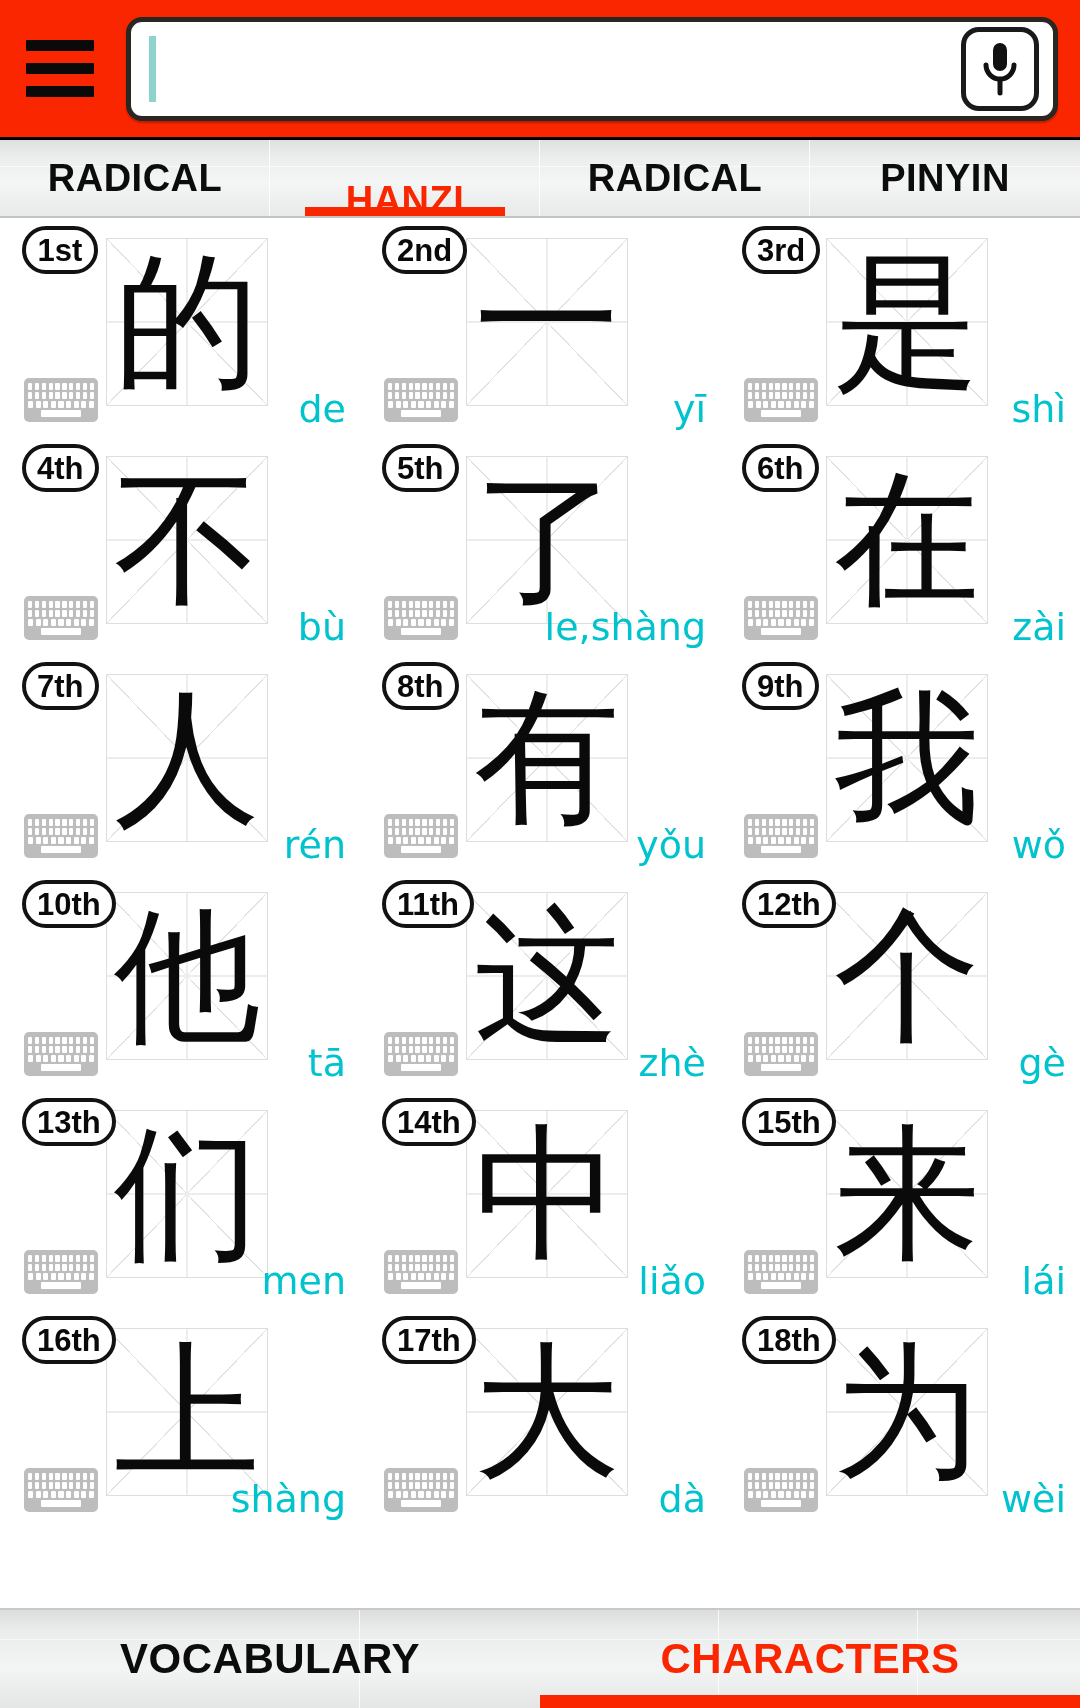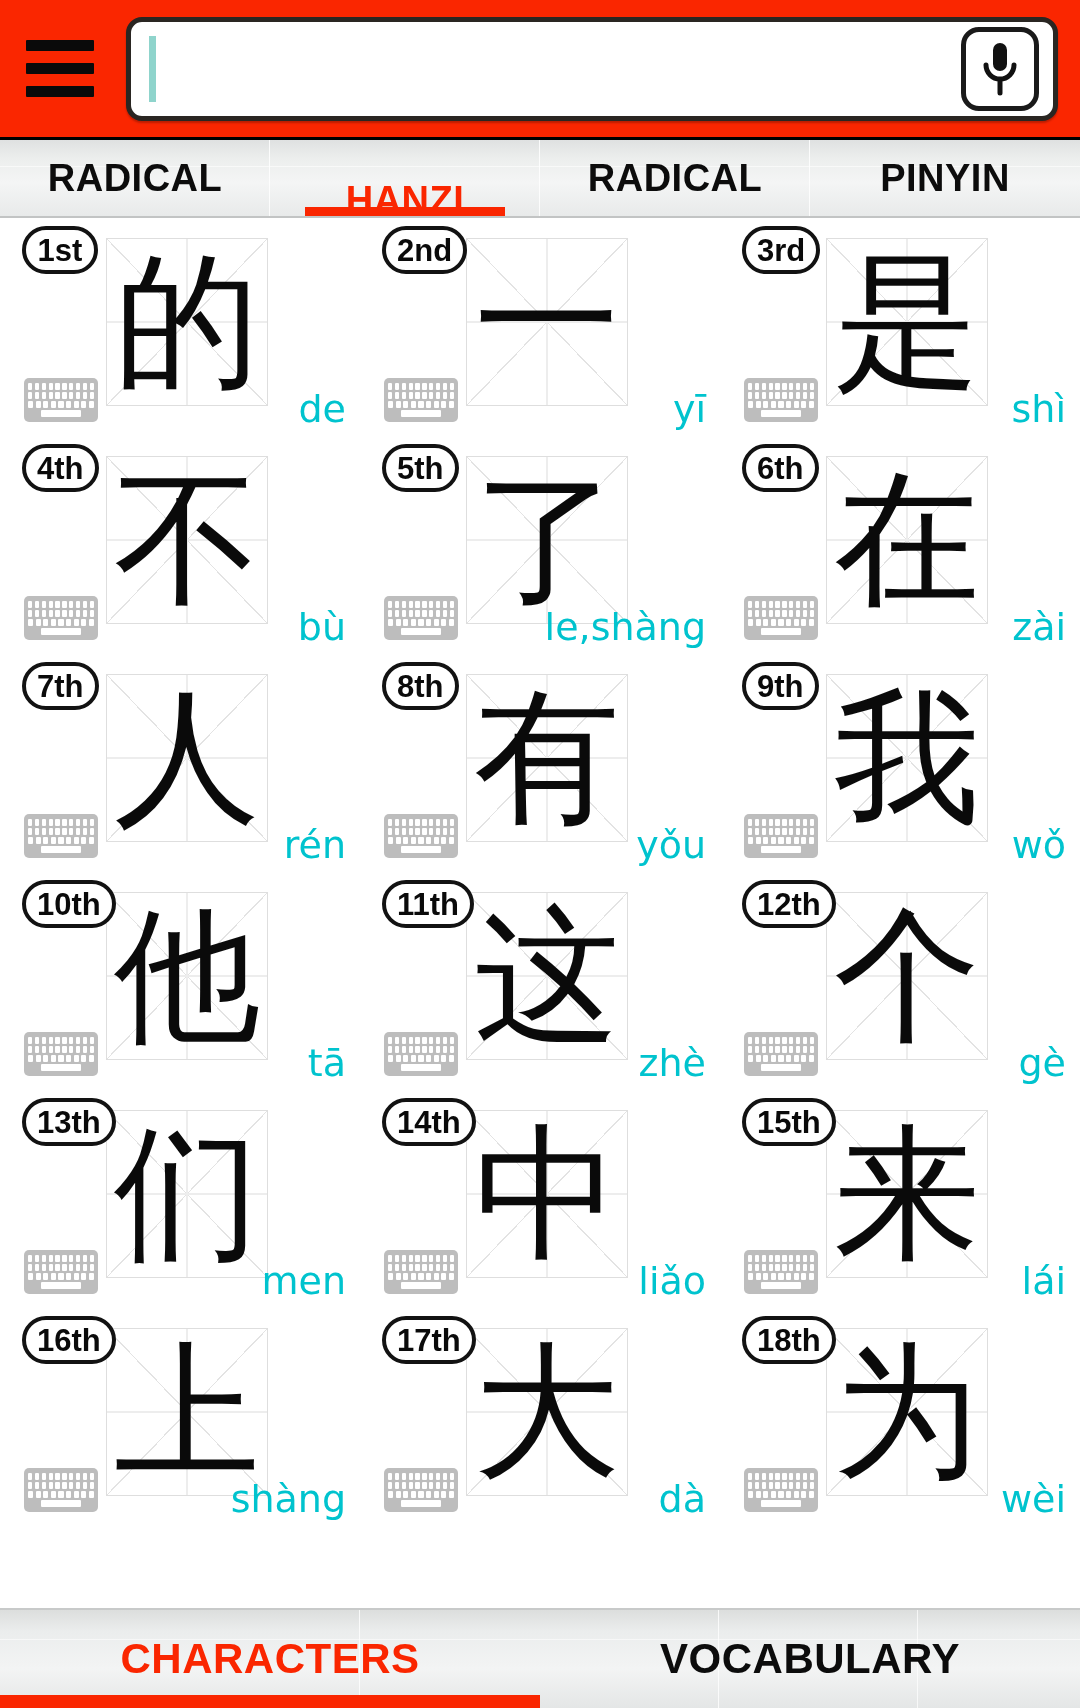--- a/index.html
+++ b/index.html
@@ -1243,21 +1243,21 @@
             <div class="kb-row space">
               <i></i>
             </div>
           </div>
           <div class="pinyin">wèi</div>
         </div>
       </div>
   </div>
 
   <div class="bottombar">
+    <div class="bottom-tab">
+      <span>VOCABULARY</span>
+    </div>
     <div class="bottom-tab active">
       <span>CHARACTERS</span>
     </div>
-    <div class="bottom-tab">
-      <span>VOCABULARY</span>
-    </div>
   </div>
 
 </div>
 
 </body></html>

